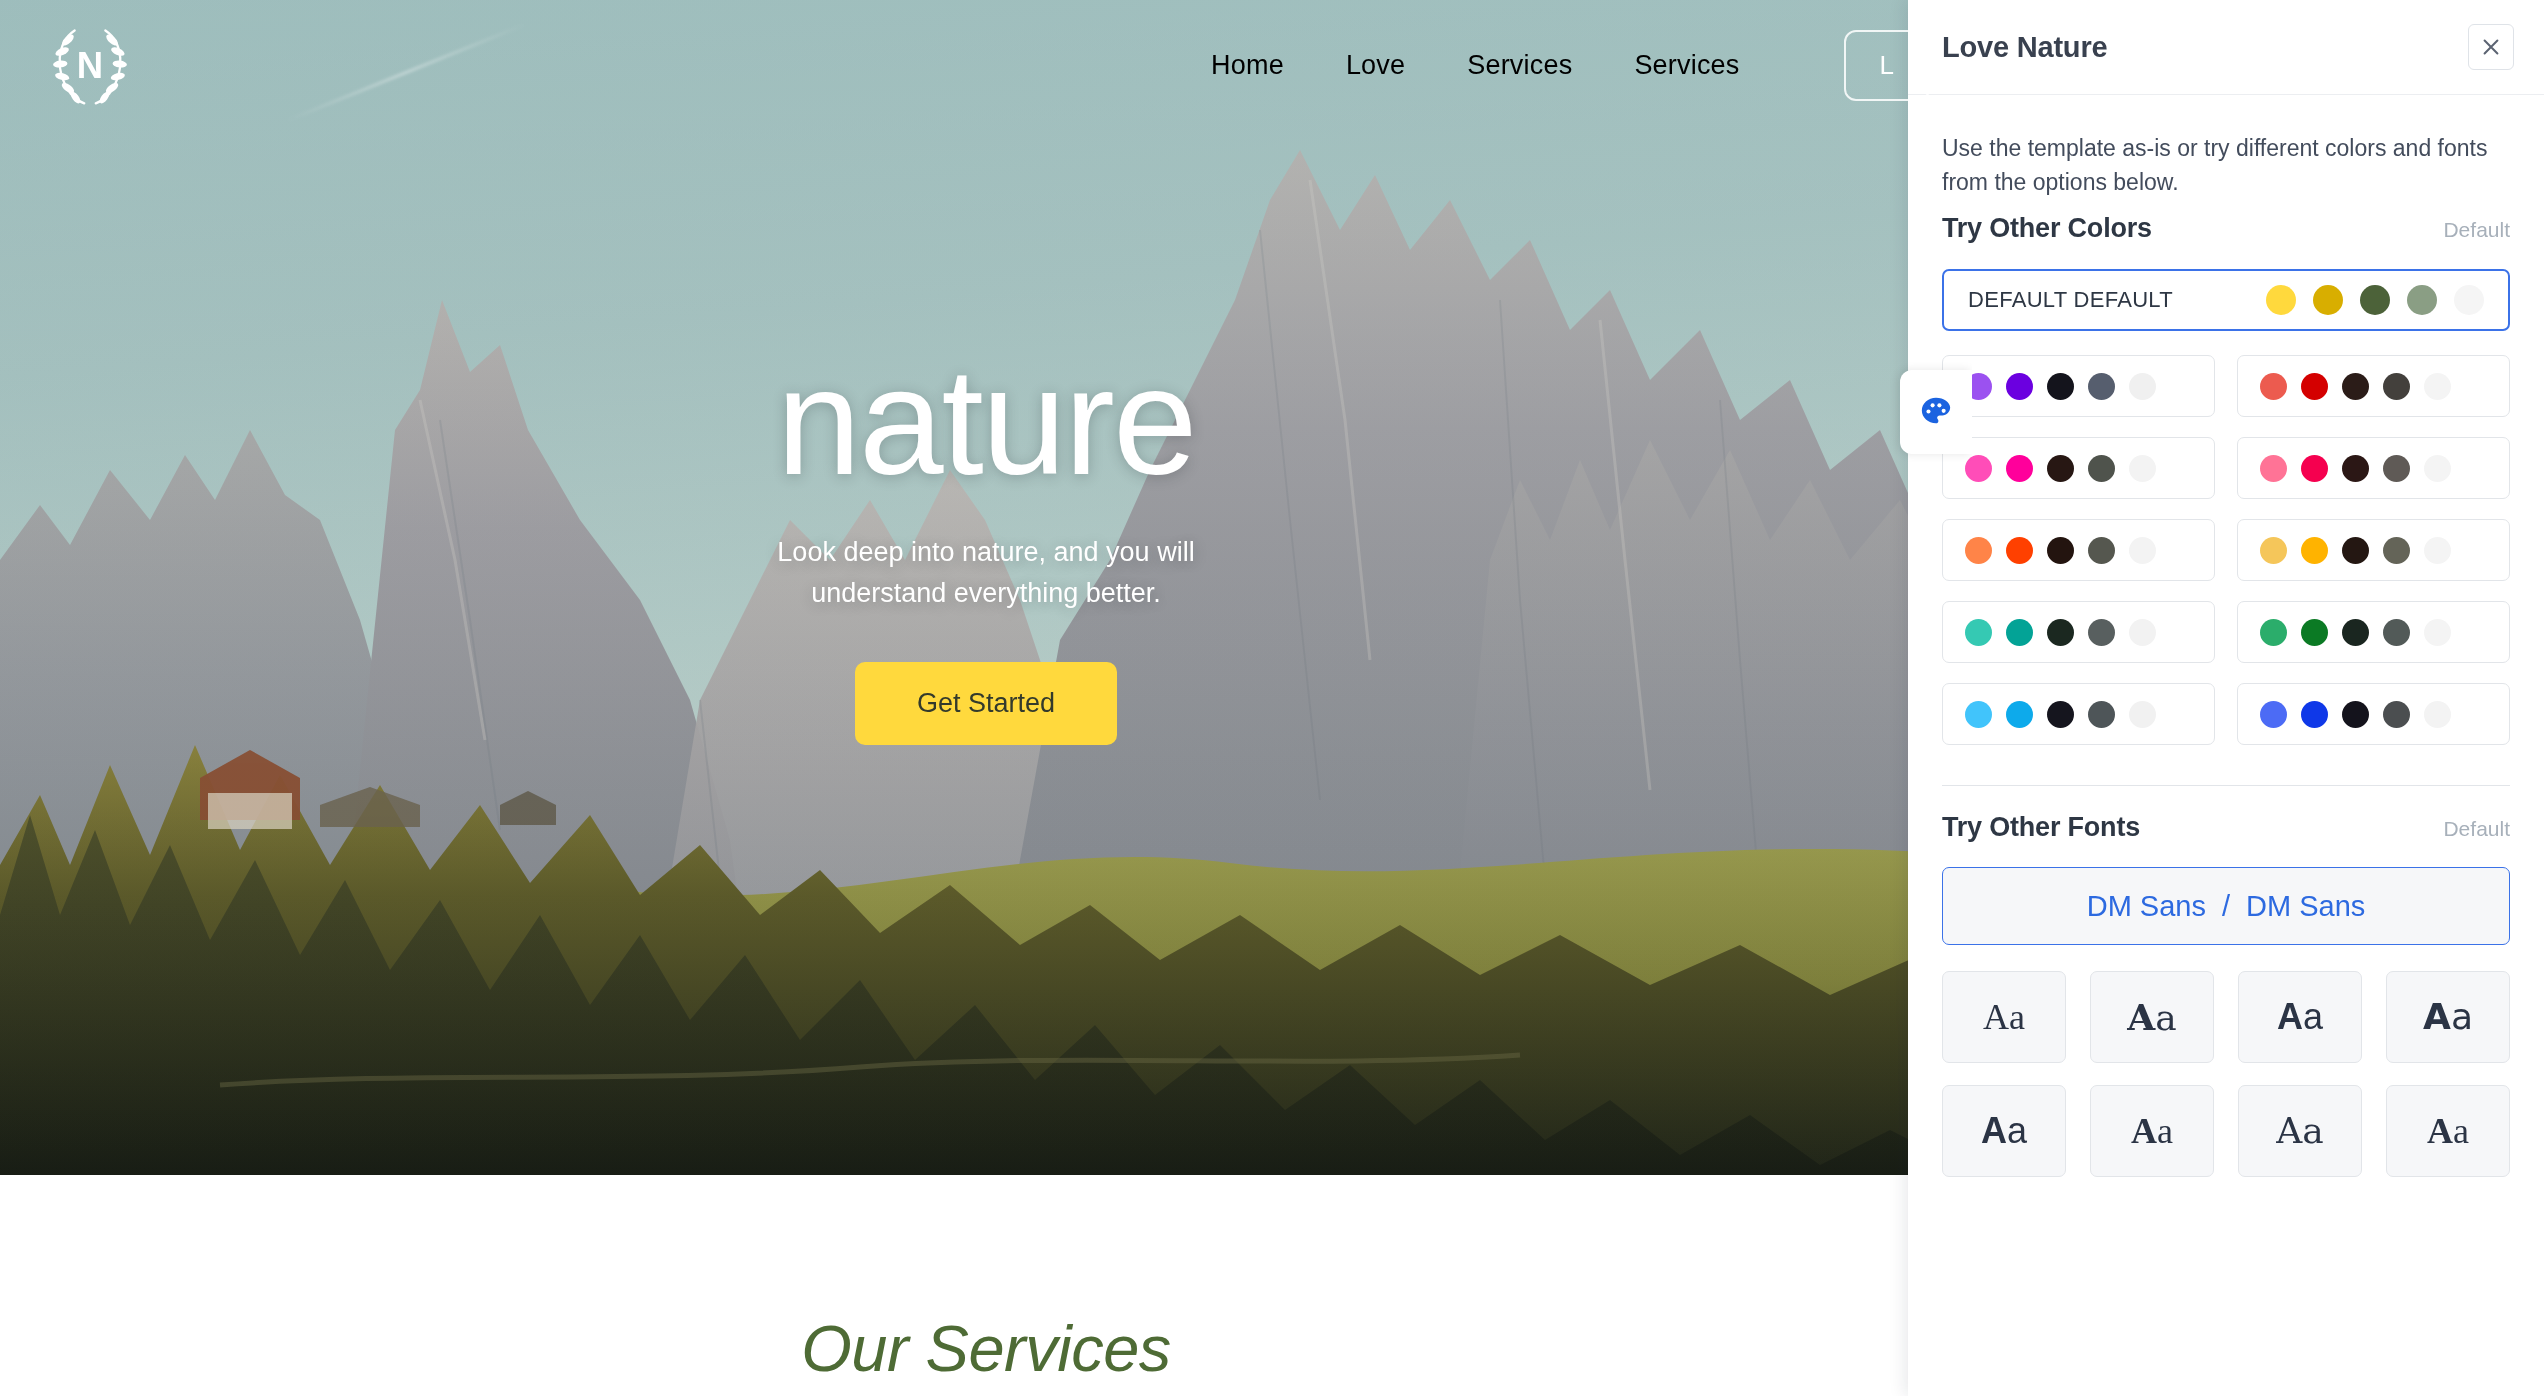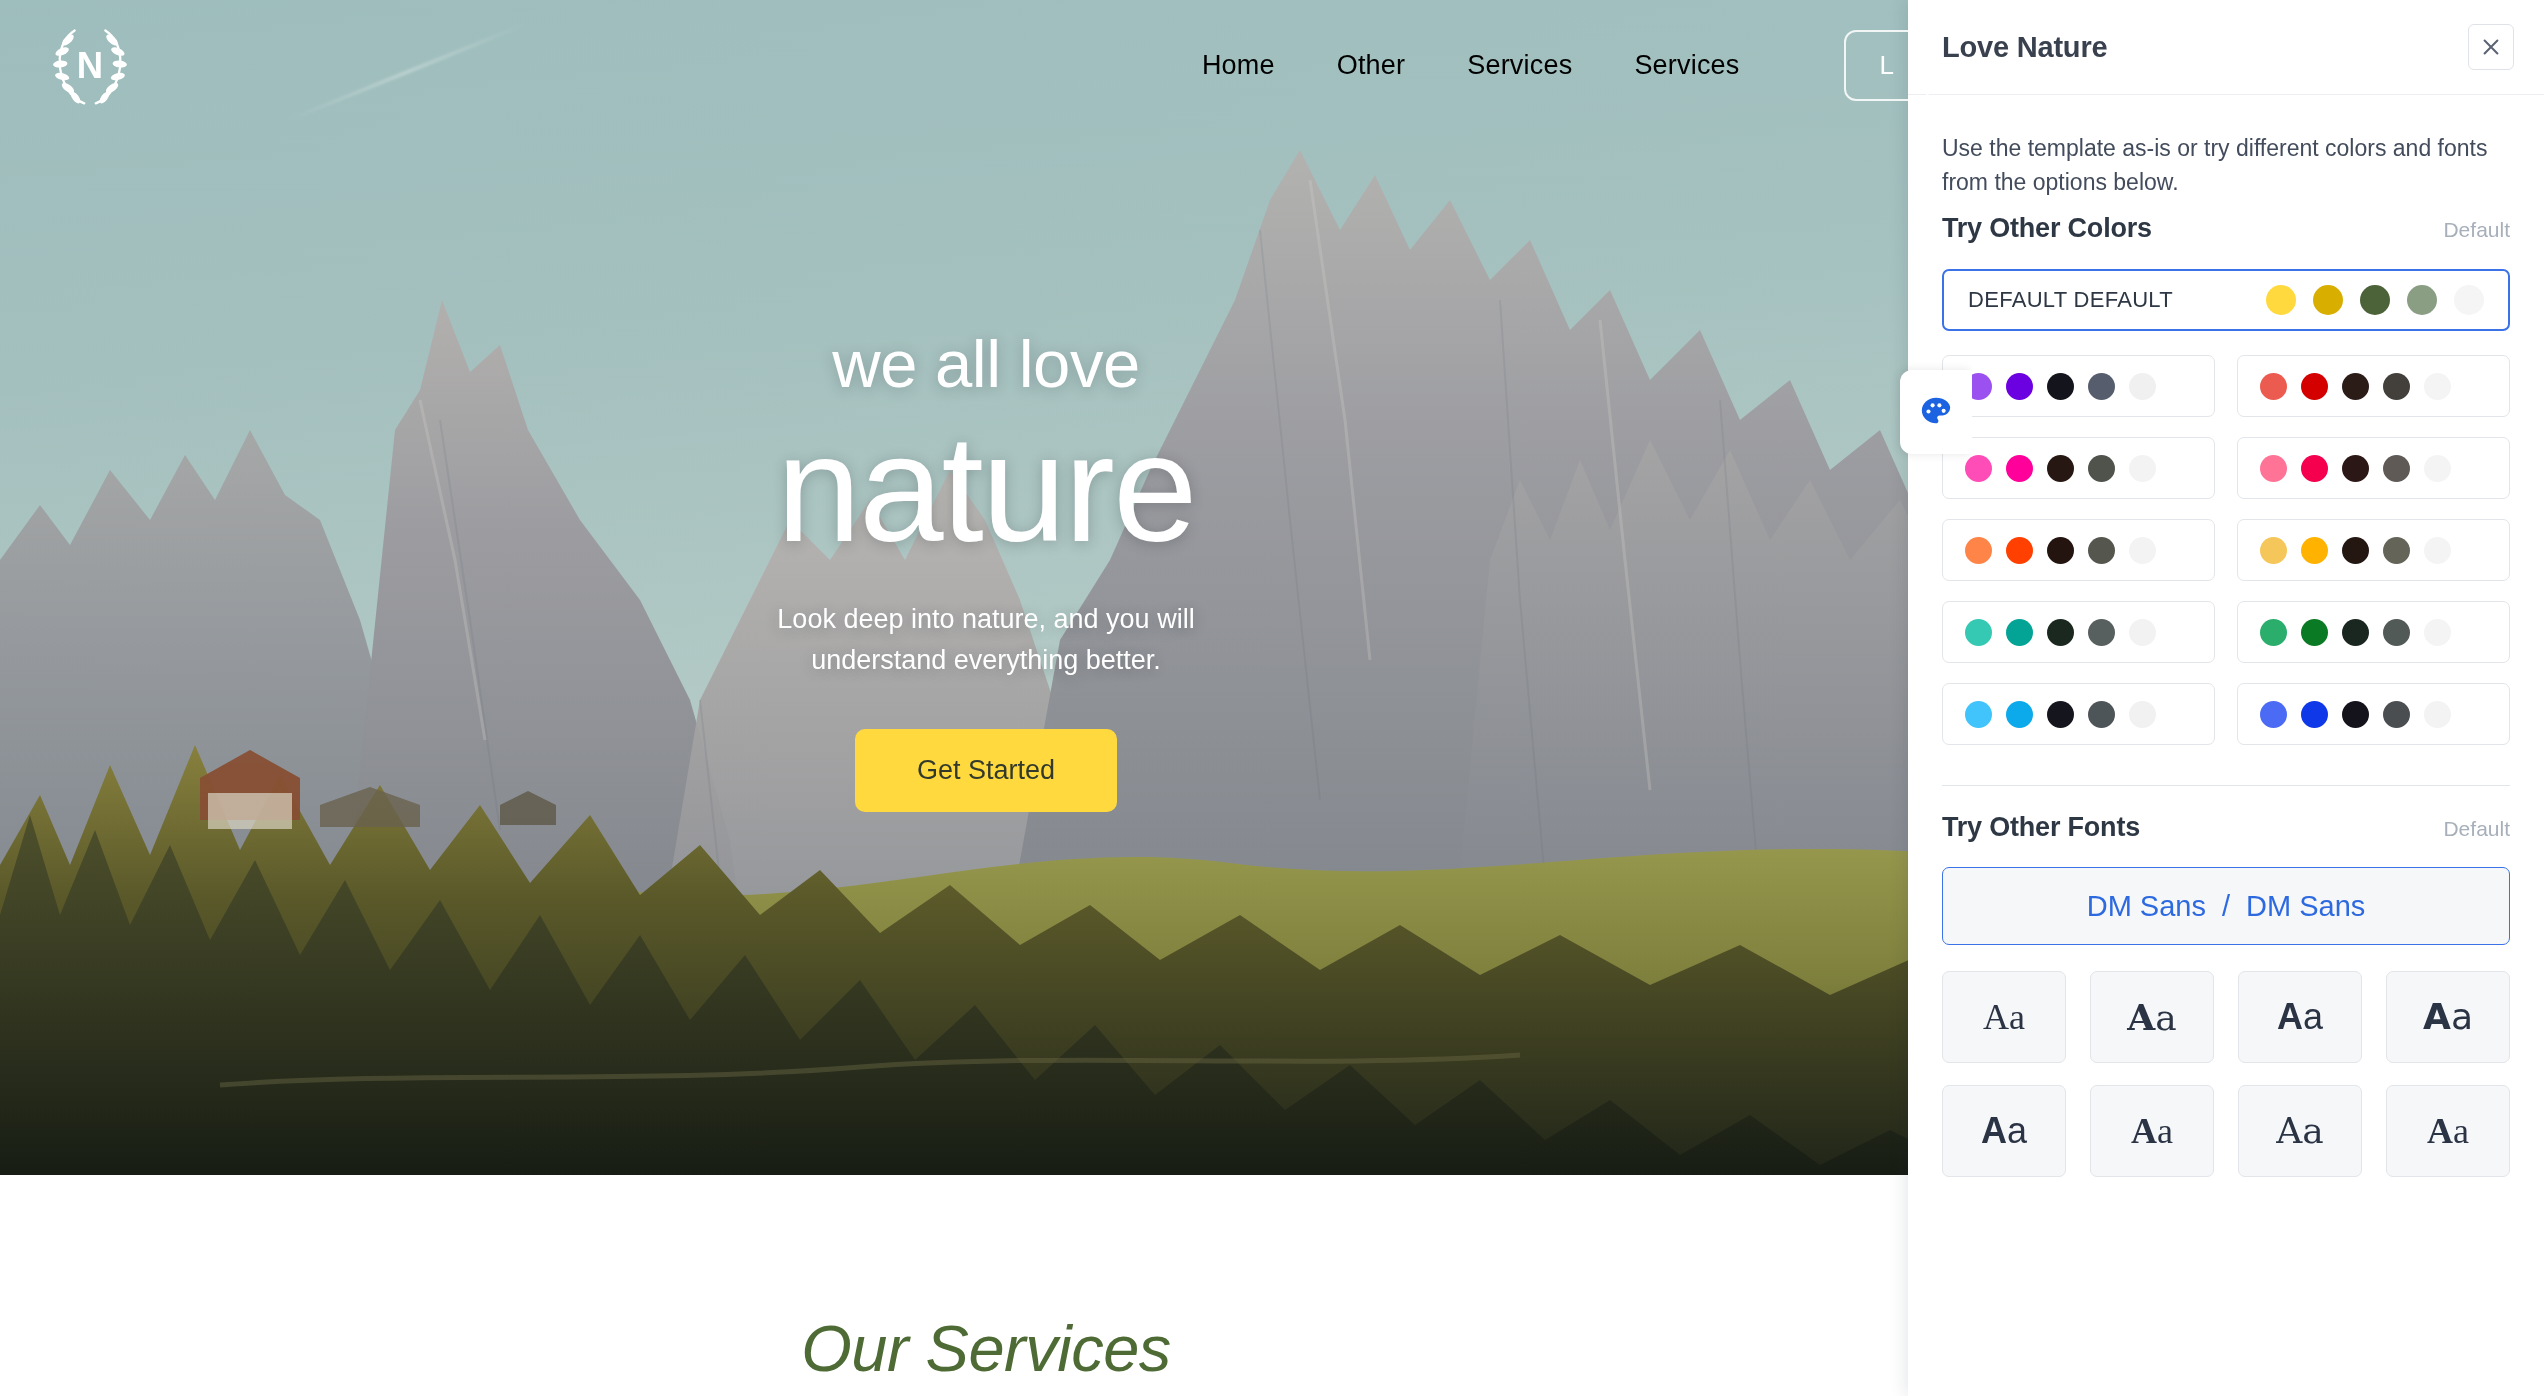--- a/index.html
+++ b/index.html
@@ -395,29 +395,28 @@
             <ellipse cx="81" cy="49" rx="7.5" ry="3.6" transform="rotate(6 81 49)"></ellipse>
             <ellipse cx="79" cy="62" rx="7.5" ry="3.6" transform="rotate(-14 79 62)"></ellipse>
             <ellipse cx="73" cy="74" rx="7.5" ry="3.6" transform="rotate(-36 73 74)"></ellipse>
             <ellipse cx="65" cy="84" rx="7" ry="3.4" transform="rotate(-54 65 84)"></ellipse>
           </g>
           <text x="50" y="64" text-anchor="middle" fill="#ffffff" font-family="Liberation Sans, sans-serif" font-size="38" font-weight="700">N</text>
         </svg>
 
         <nav class="nav-links">
           <a class="nav-link" href="#">Home</a>
-          <a class="nav-link" href="#">Other</a>
+          <a class="nav-link" href="#">Love</a>
           <a class="nav-link" href="#">Services</a>
           <a class="nav-link" href="#">Services</a>
           <button class="nav-cta">L</button>
         </nav>
       </div>
 
       <div class="hero-copy">
-        <div class="hero-kicker">we all love</div>
         <div class="hero-title">nature</div>
         <div class="hero-sub">
           <div>Look deep into nature, and you will</div>
           <div>understand everything better.</div>
         </div>
         <button class="hero-btn">Get Started</button>
       </div>
 
       <div class="palette-tab">
         <svg width="34" height="34" viewBox="0 0 24 24">

